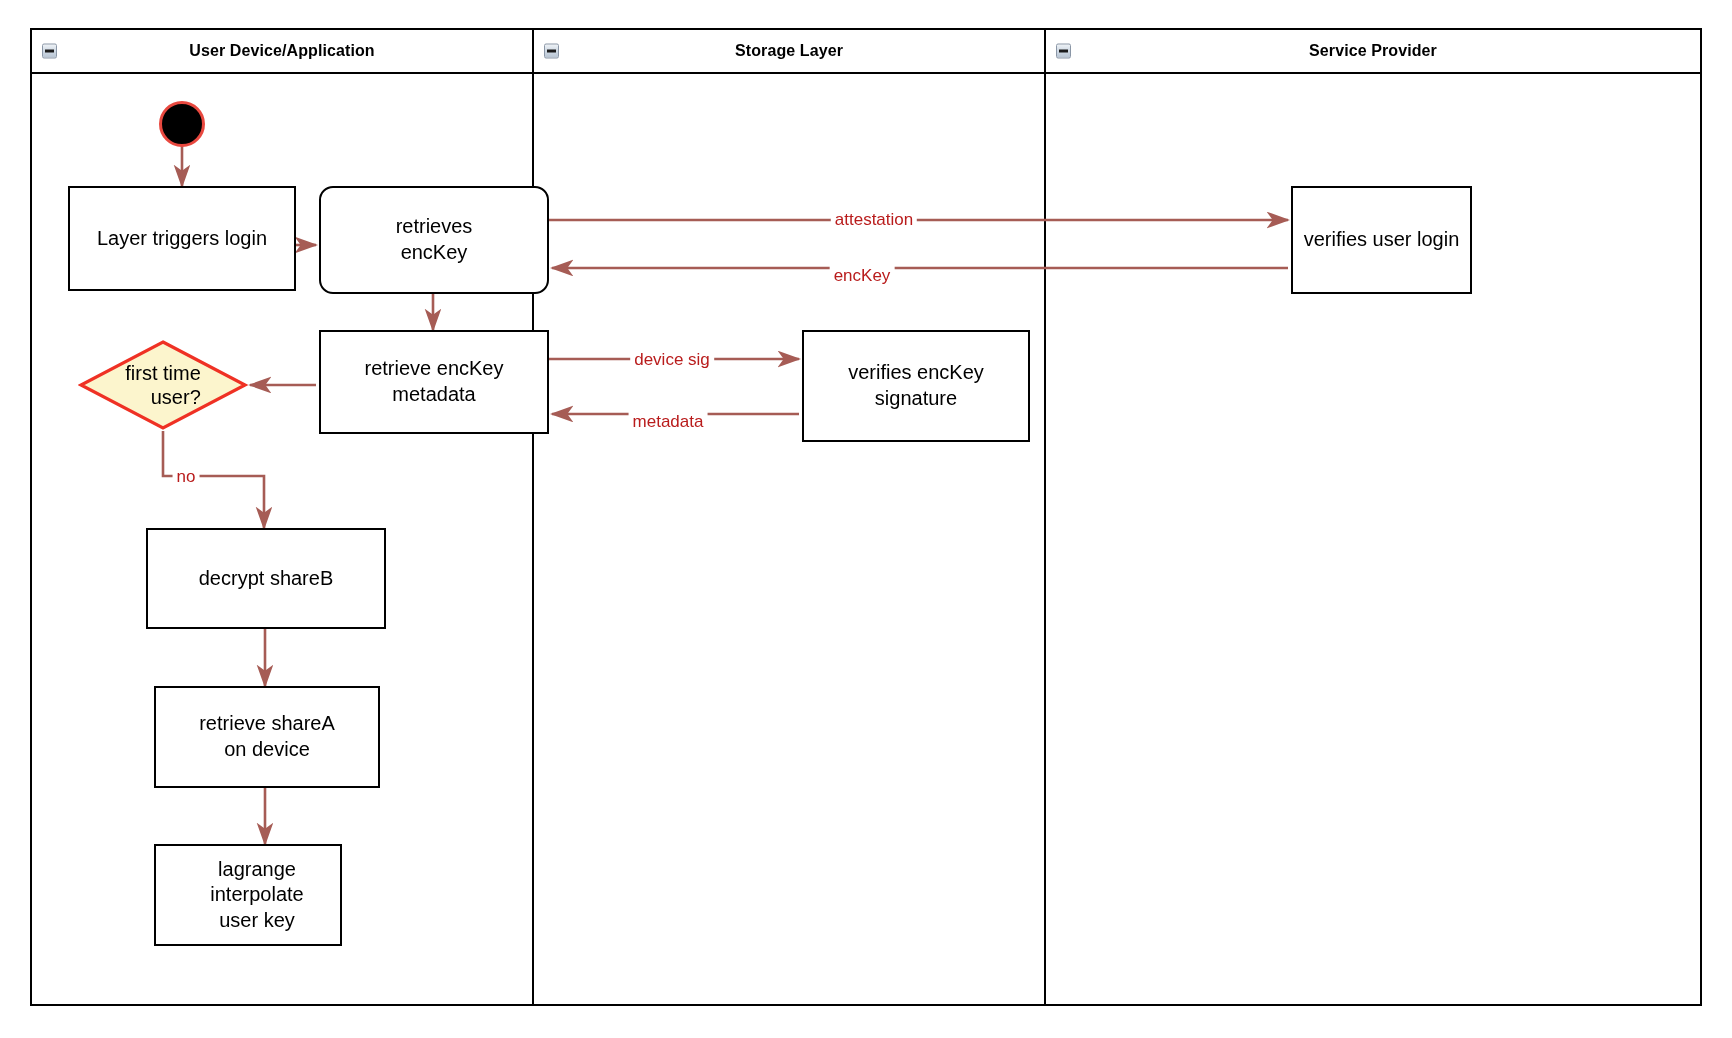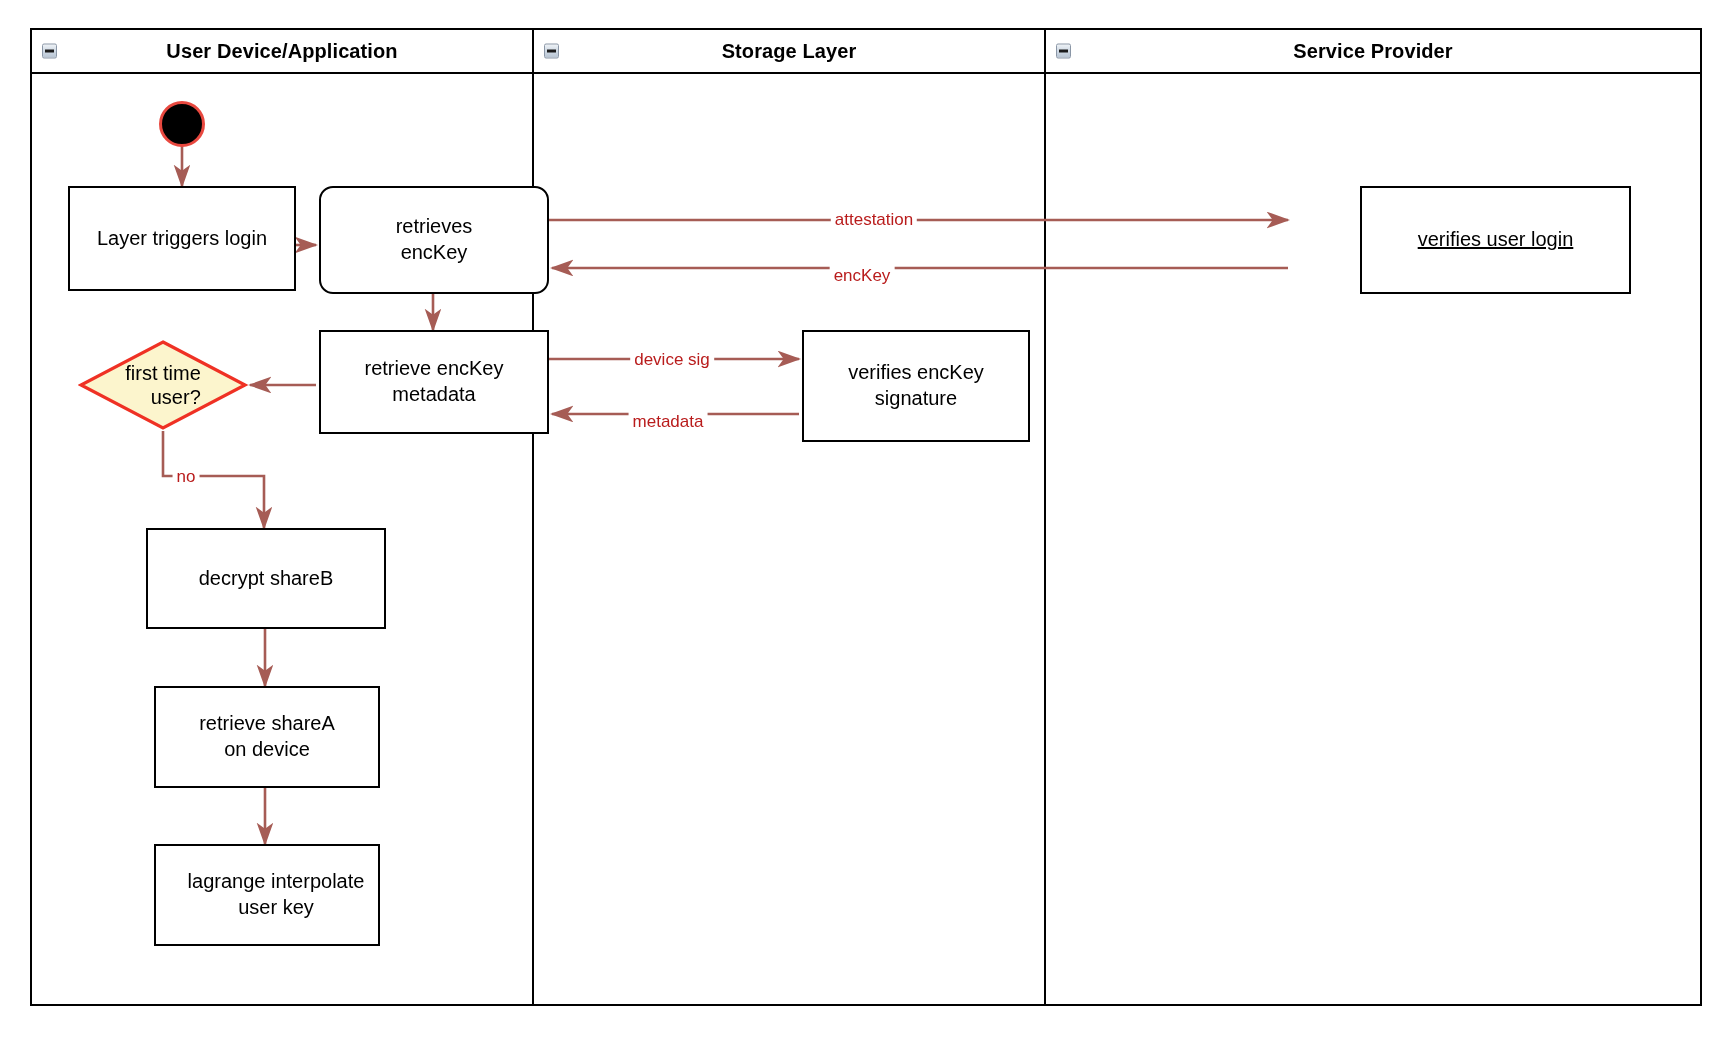--- a/index.html
+++ b/index.html
@@ -45,21 +45,21 @@
     width: 100%;
     height: 44px;
     box-sizing: border-box;
     border-bottom: 2px solid #000000;
     background: #ffffff;
     display: flex;
     align-items: center;
     justify-content: center;
   }
   .lane-title {
-    font-size: 20px;
+    font-size: 16px;
     font-weight: bold;
     color: #000000;
     letter-spacing: 0.1px;
     white-space: nowrap;
   }
   .collapse-icon {
     position: absolute;
     left: 10px;
     top: 50%;
     transform: translateY(-50%);
@@ -250,27 +250,27 @@
 
   <div class="node" style="left:146px; top:528px; width:240px; height:101px;">
     <span>decrypt shareB</span>
   </div>
 
   <div class="node" style="left:154px; top:686px; width:226px; height:102px;">
     <span>retrieve shareA
 on device</span>
   </div>
 
-  <div class="node" style="left:154px; top:844px; width:226px; height:102px;padding-left:24px;">
+  <div class="node" style="left:154px; top:844px; width:188px; height:102px;padding-left:24px;">
     <span>lagrange interpolate
 user key</span>
   </div>
 
   <div class="node" style="left:802px; top:330px; width:228px; height:112px;">
     <span>verifies encKey
 signature</span>
   </div>
 
-  <div class="node" style="left:1360px; top:186px; width:271px; height:108px;text-decoration:underline;">
+  <div class="node" style="left:1291px; top:186px; width:181px; height:108px;">
     <span>verifies user login</span>
   </div>
 
 </div>
 
 </body></html>

